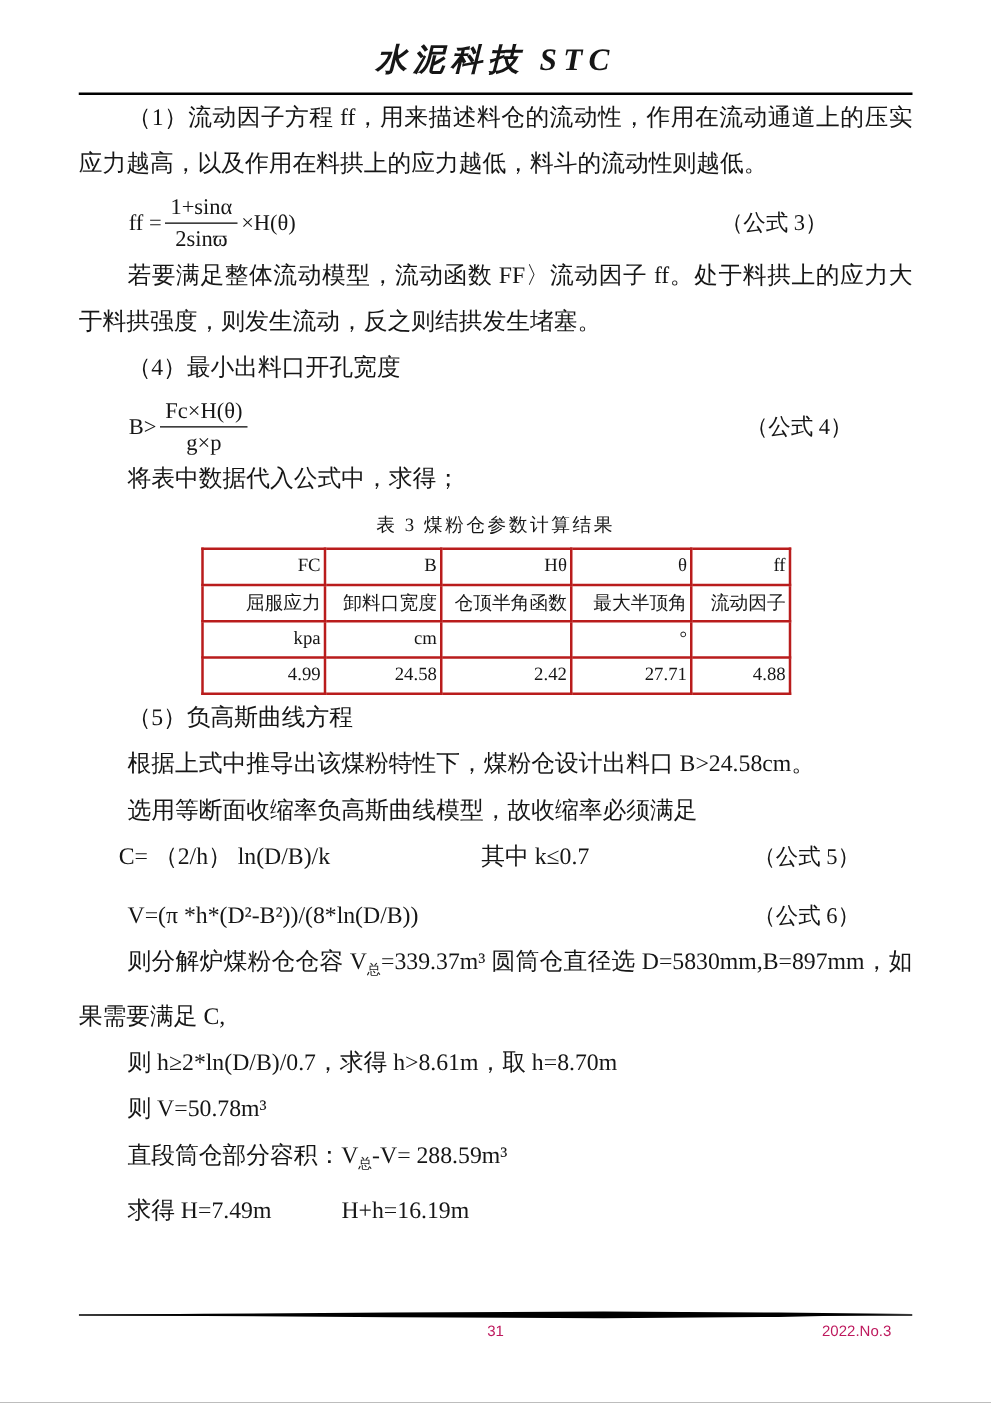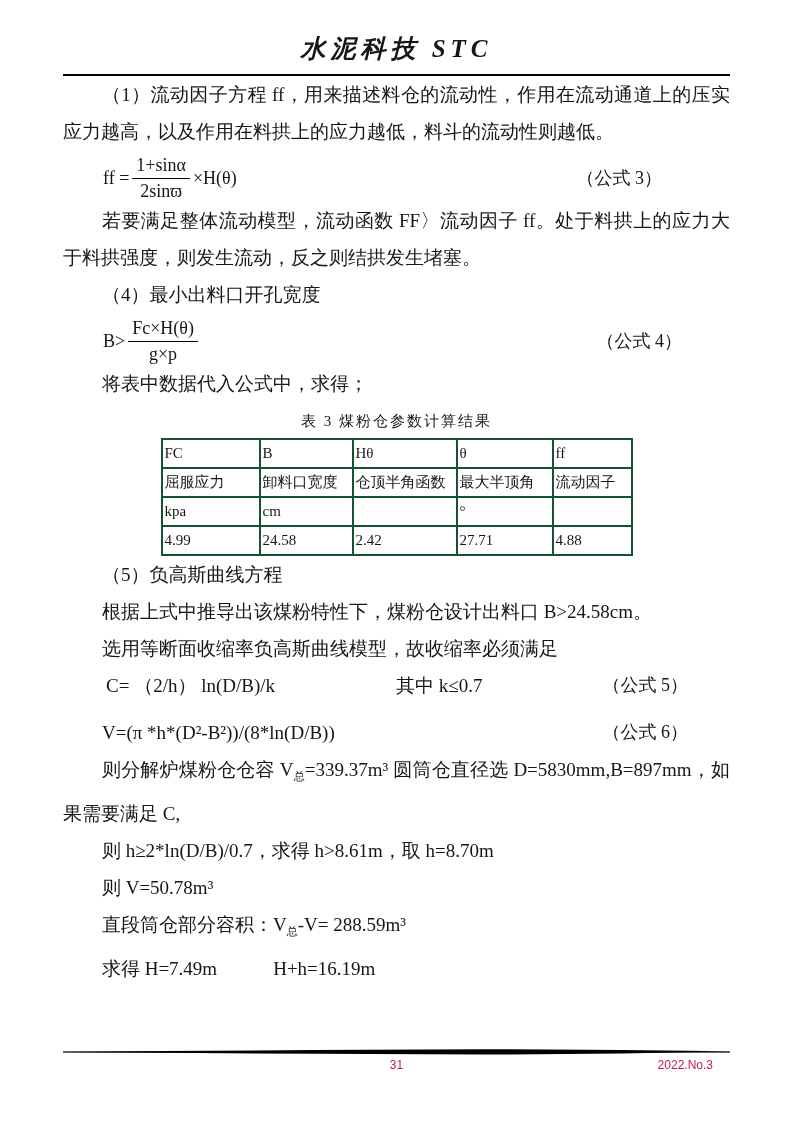--- a/index.html
+++ b/index.html
@@ -29,42 +29,42 @@
   .formula-row{display:flex;align-items:center;font-size:18px;margin-top:4px;}
   .f-expr{display:inline-flex;align-items:center;margin-left:40px;white-space:nowrap;}
   .frac{display:inline-block;text-align:center;vertical-align:middle;margin:0 3px;line-height:1.25;}
   .frac .num{display:block;border-bottom:1.3px solid #000;padding:0 4px 1px 4px;}
   .frac .den{display:block;padding-top:1px;}
   .formula-label{margin-left:auto;font-size:18px;white-space:nowrap;}
   .lab-f3{margin-right:68px;}
   .lab-f4{margin-right:48px;}
   .lab-f56{margin-right:42px;align-self:flex-end;}
   .formula-line{display:flex;align-items:center;font-size:19px;line-height:37px;}
-  .f5-expr{margin-left:43px;width:290px;white-space:nowrap;}
+  .f5-expr{margin-left:32px;width:290px;white-space:nowrap;}
   .f5-cond{white-space:nowrap;}
   .f6-expr{margin-left:39px;white-space:nowrap;text-align:right;}
   sub.vsub{font-size:11px;vertical-align:-4px;}
   
   .tbl-caption{
     text-align:center;
     font-size:15px;
     letter-spacing:2px;
     margin-top:8px;
     line-height:22px;
   }
   table.data{
     border-collapse:collapse;
     margin:6px auto 0 auto;
     table-layout:fixed;
     width:470px;
   }
   table.data td{
-    border:2px solid #14532d;
+    border:2px solid #b91c1c;
     height:27px;
-    text-align:left;
+    text-align:right;
     vertical-align:middle;
     font-size:15px;
     padding:0 2px;
     overflow:hidden;
     white-space:nowrap;
     font-family:Liberation Serif, serif;
   }
   .h5-gap{margin-top:36px;}
   .vol-gap{margin-top:5px;}
   .result-gap{display:inline-block;width:56px;}

